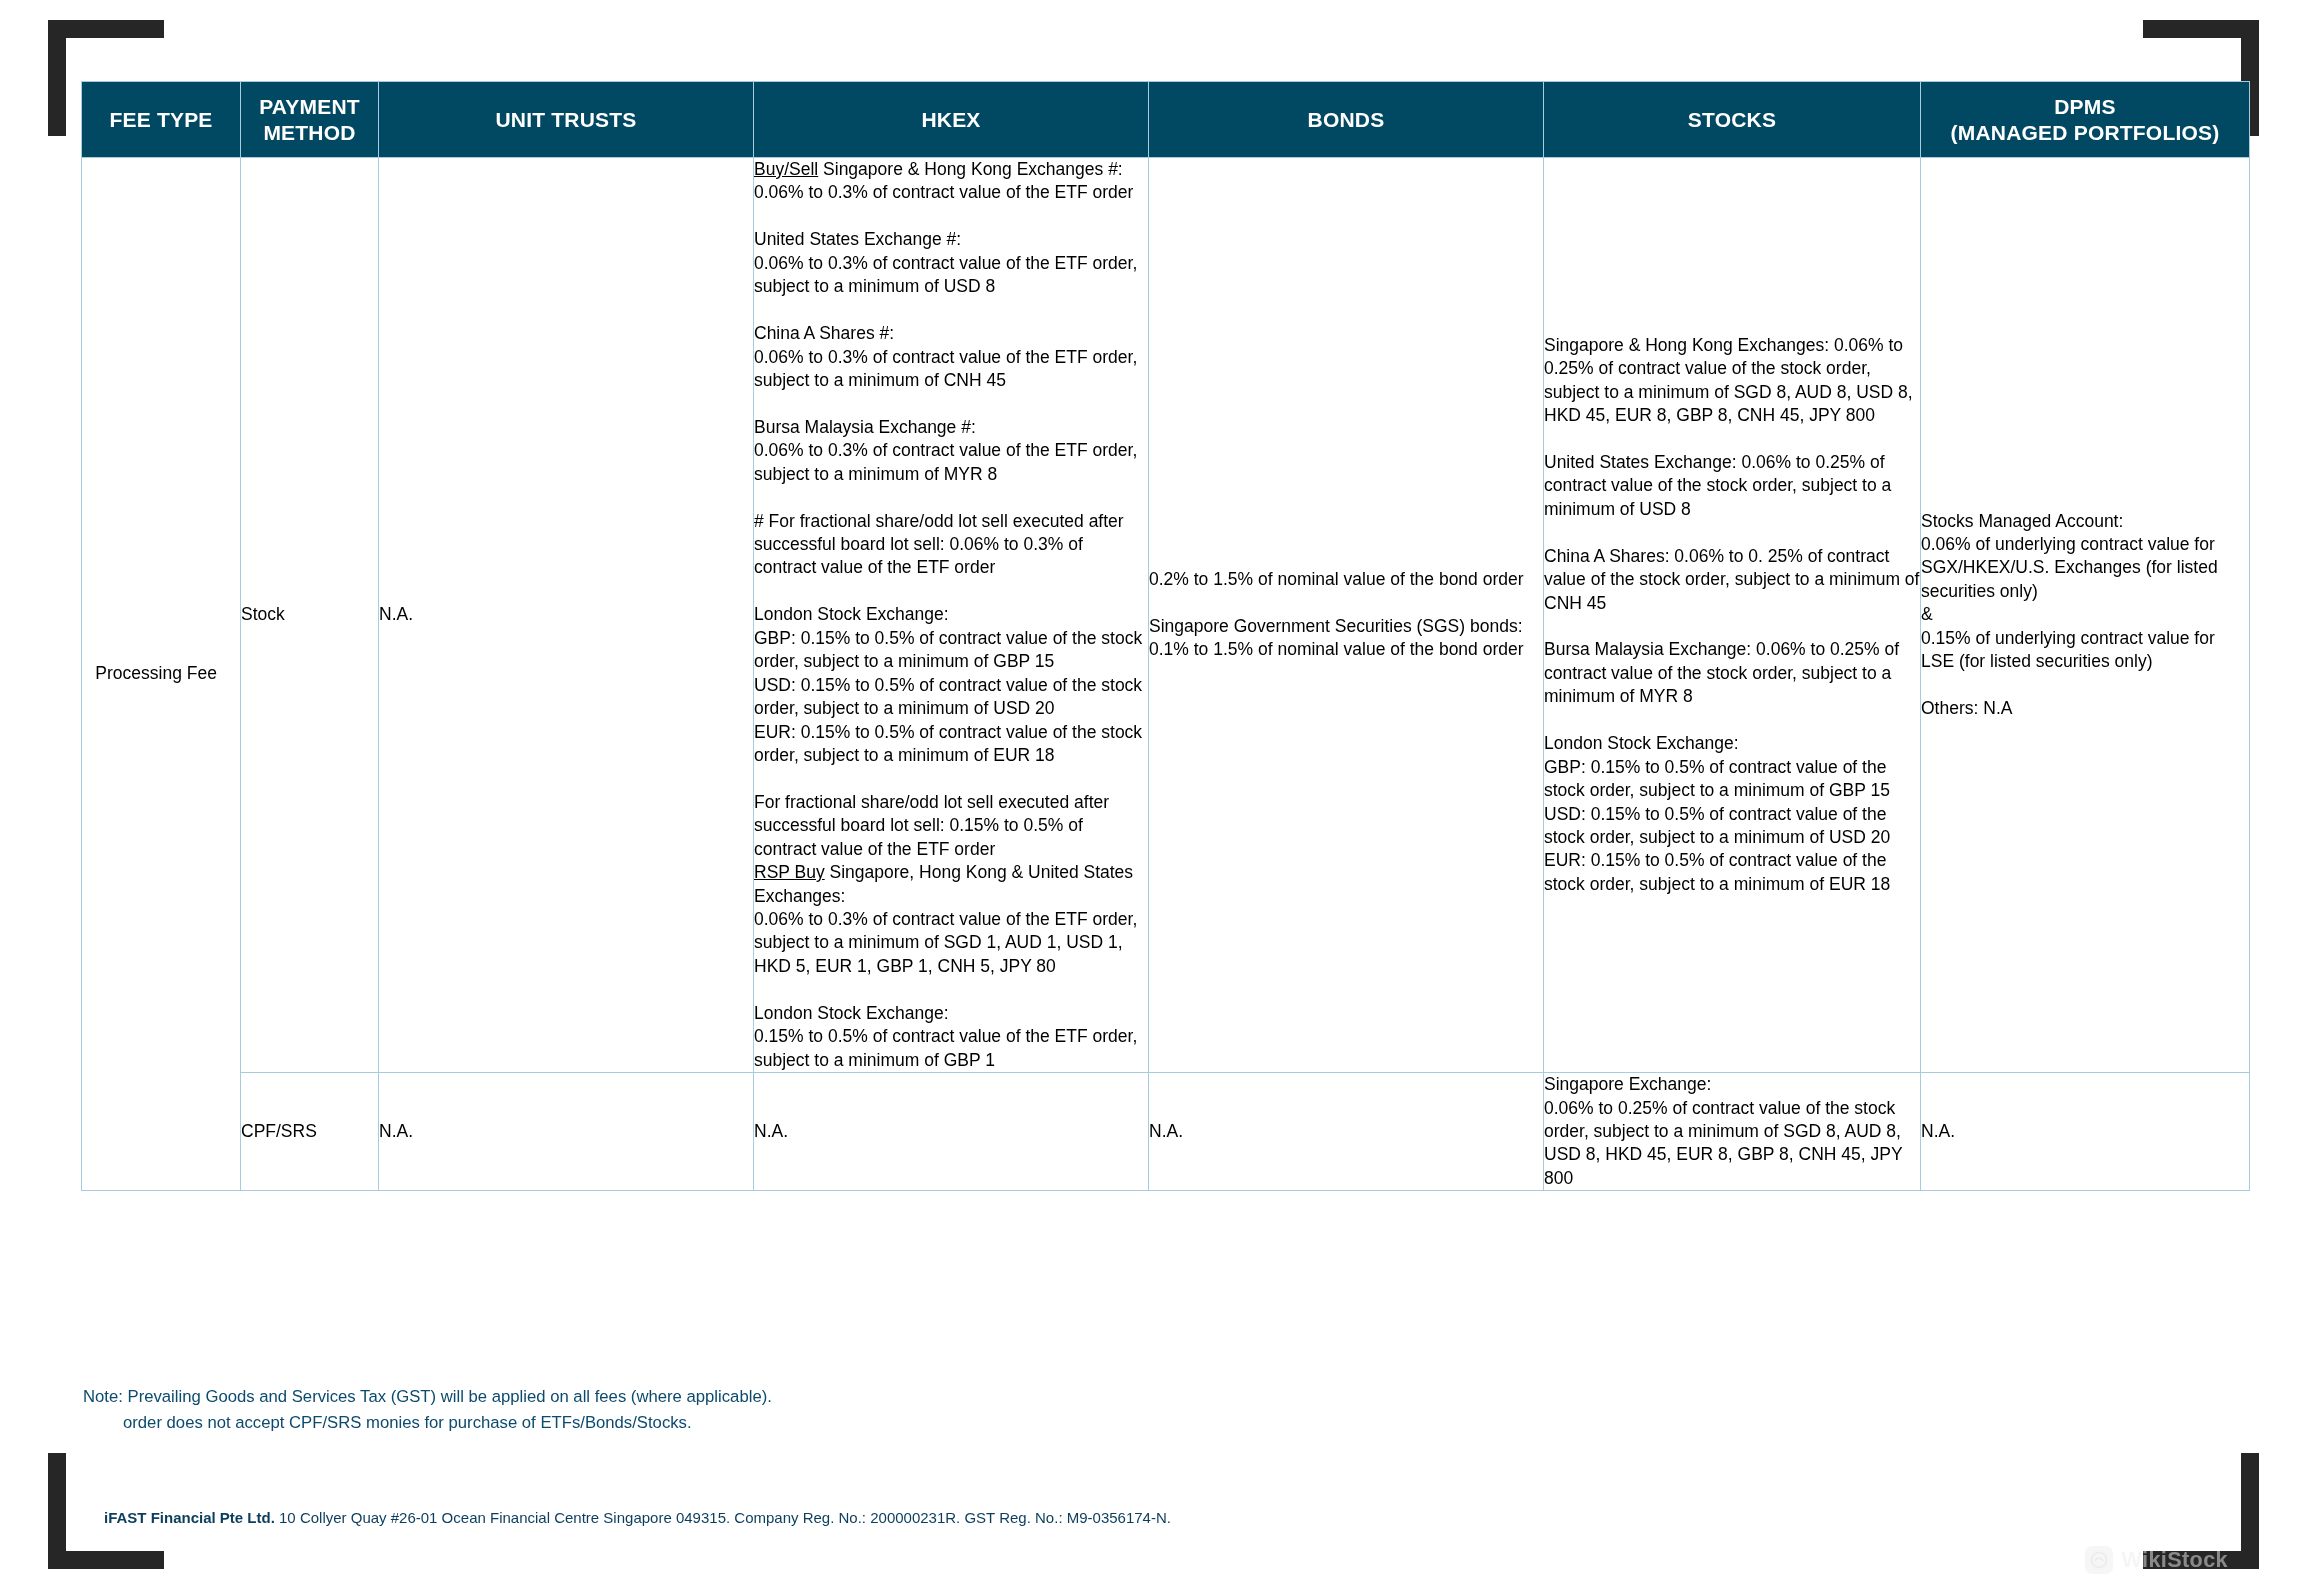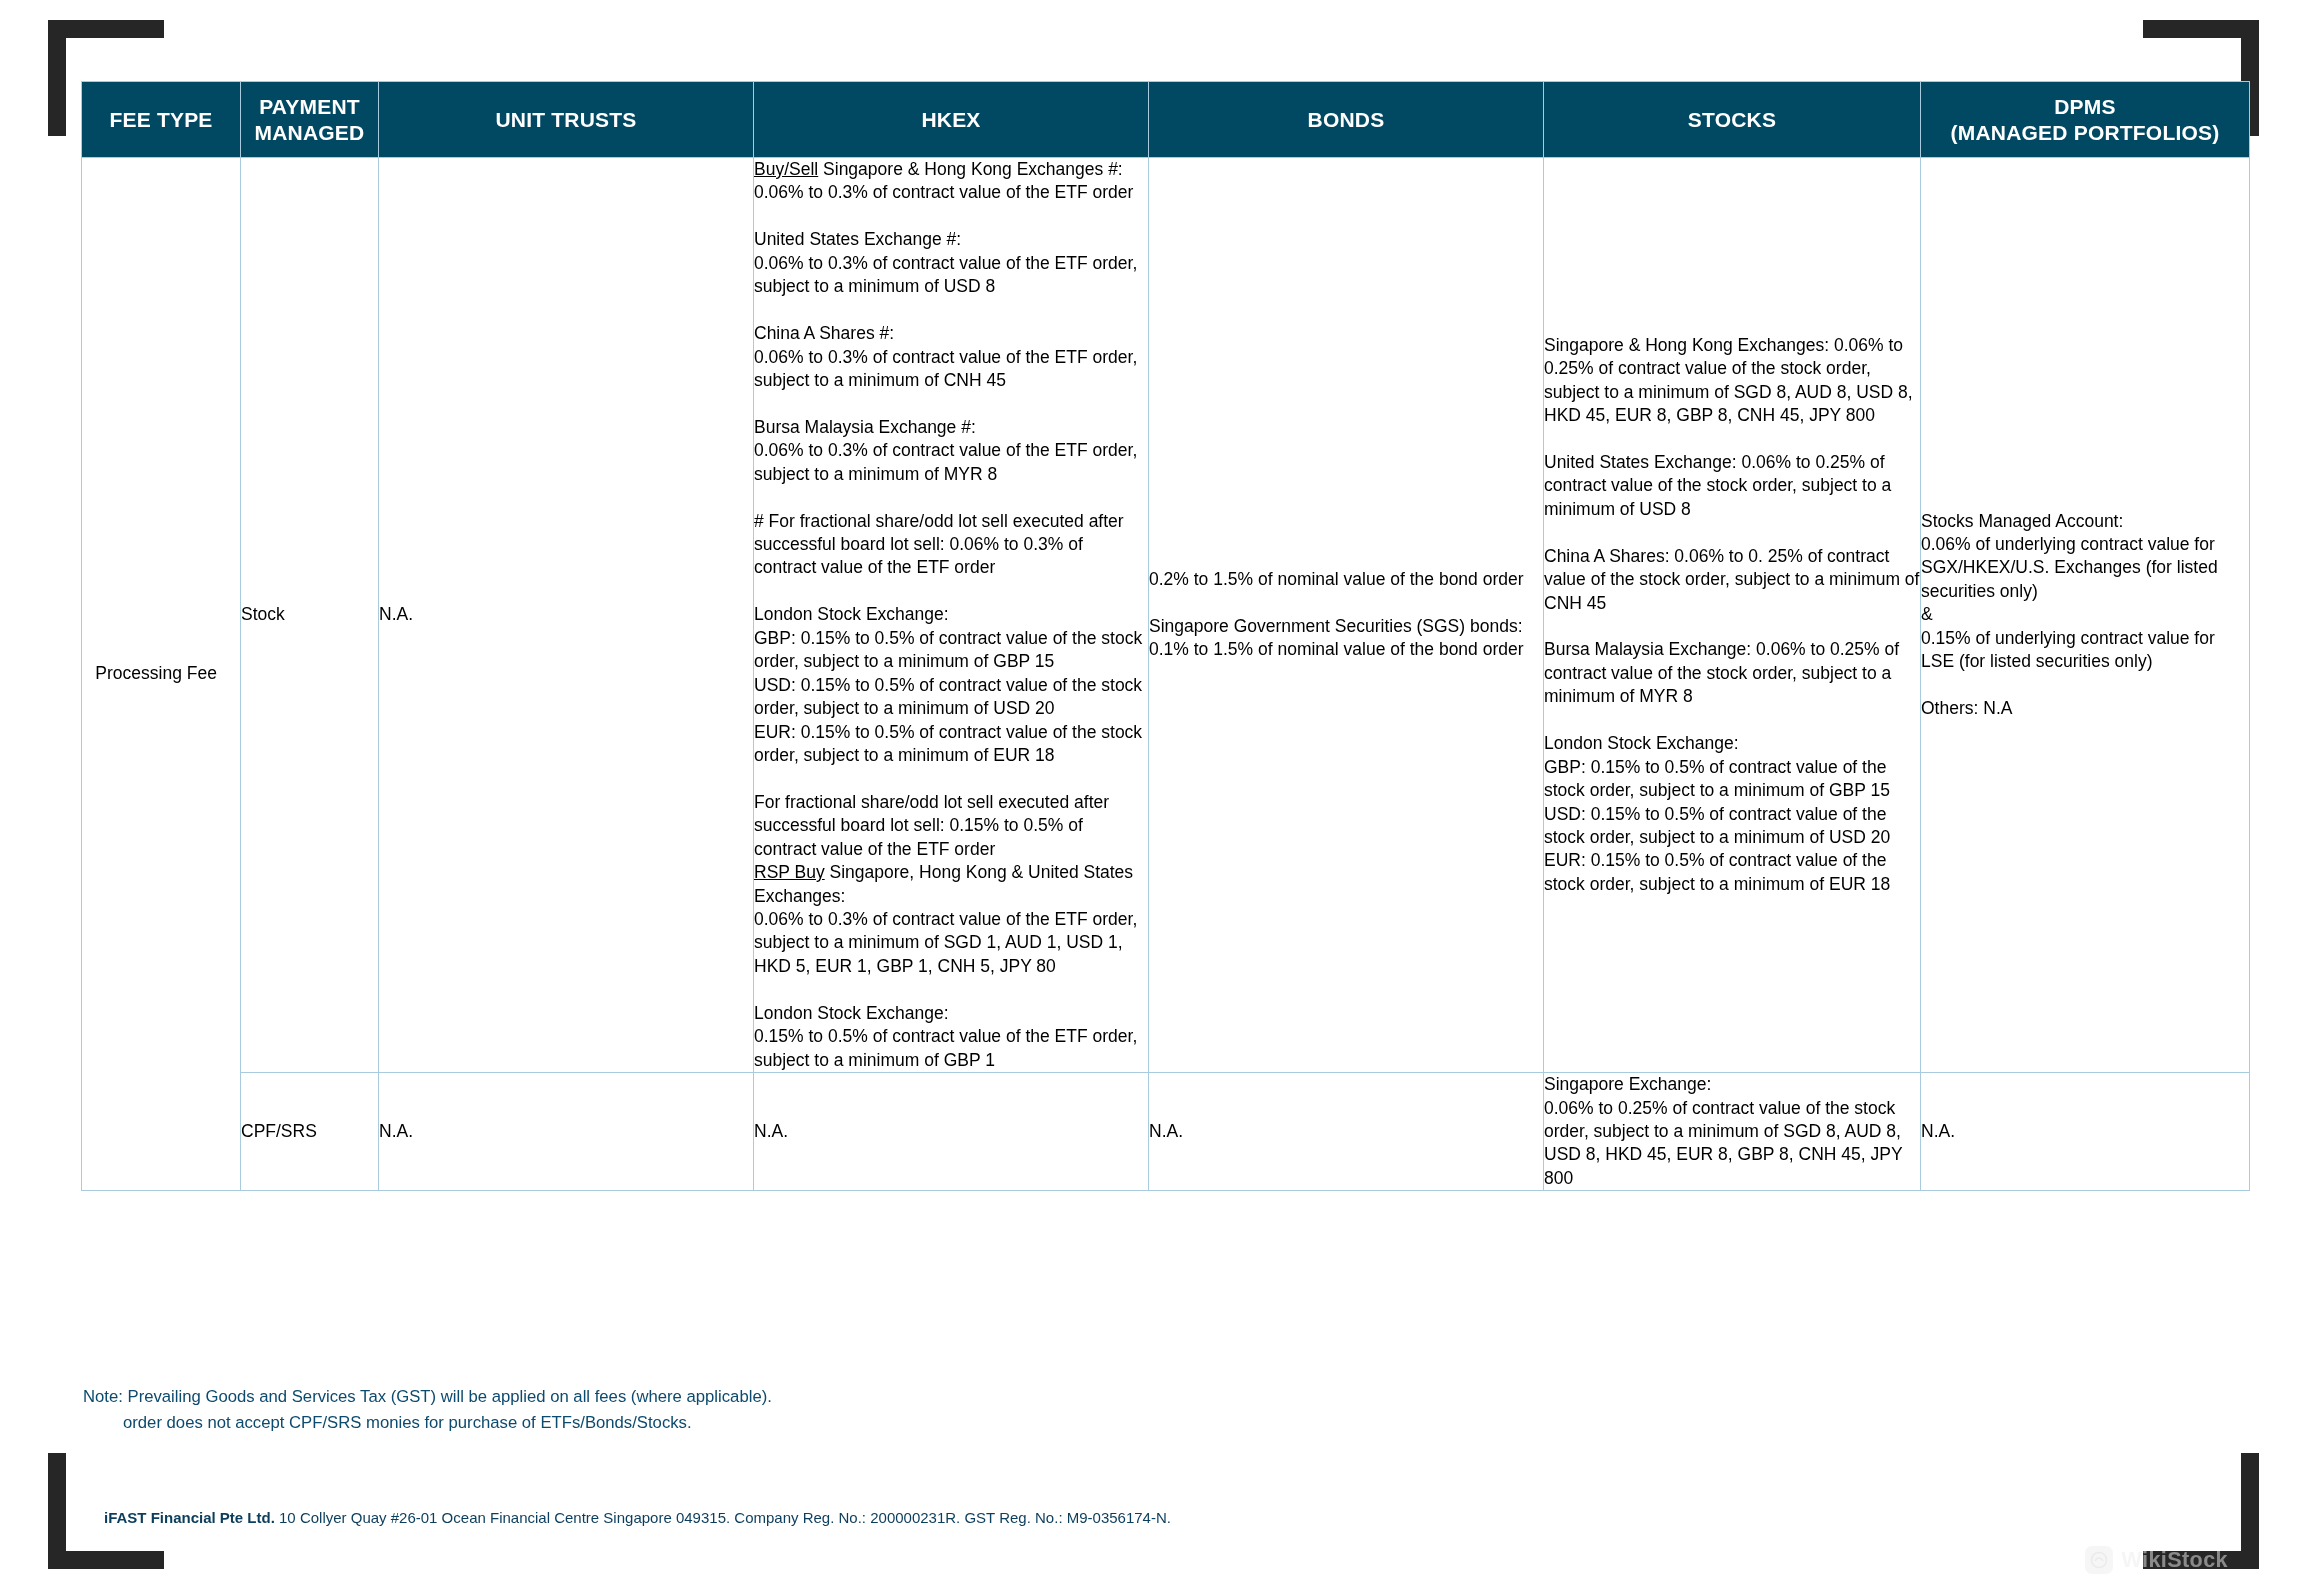--- a/index.html
+++ b/index.html
@@ -144,21 +144,21 @@
         <col class="c-unit">
       <col class="c-etfs">
         <col class="c-bonds">
         <col class="c-stocks">
         <col class="c-dpms">
     </colgroup>
     <thead>
       <tr>
         <th><span class="cellbody">FEE TYPE</span></th>
         <th><span class="cellbody">PAYMENT
-MANAGED</span></th>
+METHOD</span></th>
         <th><span class="cellbody">UNIT TRUSTS</span></th>
         <th><span class="cellbody">HKEX</span></th>
         <th><span class="cellbody">BONDS</span></th>
         <th><span class="cellbody">STOCKS</span></th>
         <th><span class="cellbody">DPMS
 (MANAGED PORTFOLIOS)</span></th>
       </tr>
     </thead>
     <tbody>
 

